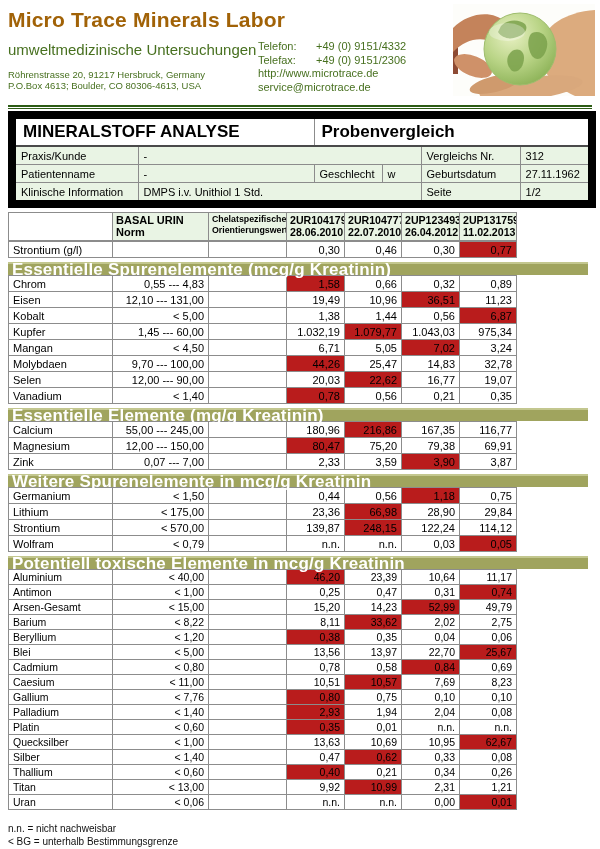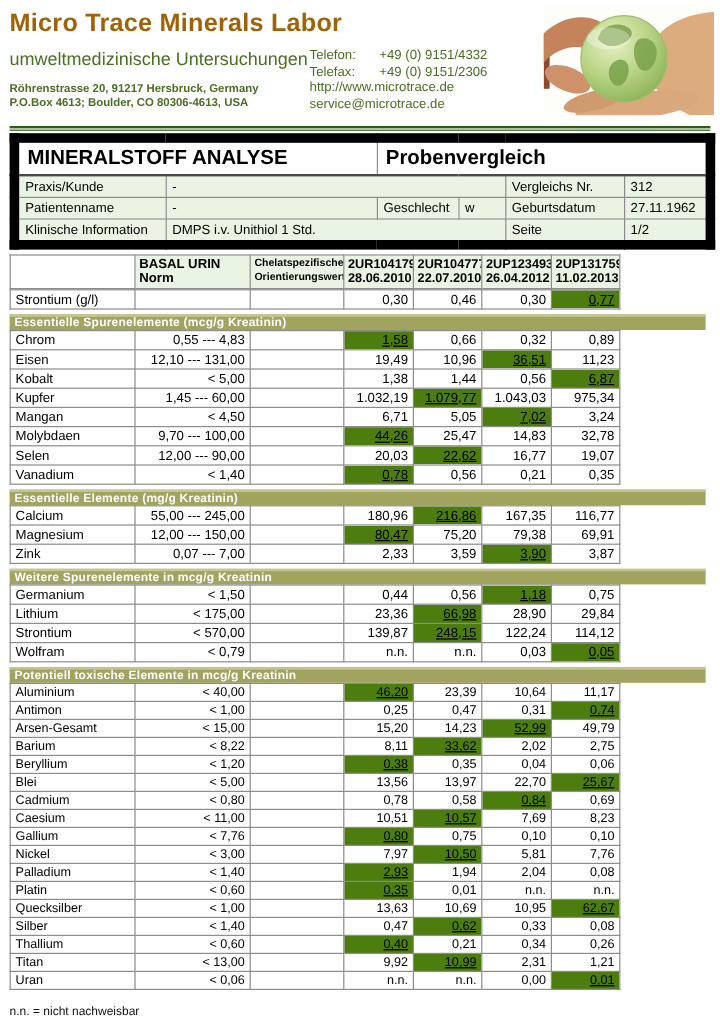--- a/index.html
+++ b/index.html
@@ -2,21 +2,21 @@
 <html><head>
 <meta charset="utf-8">
 <style>
   html,body{margin:0;padding:0;background:#fff;}
   .page{width:600px;height:849px;background:#fff;position:relative;overflow:hidden;
         font-family:"Liberation Sans",sans-serif;color:#000;}
   
   .lab-header{position:relative;height:92px;margin:6px 8px 0 8px;}
   .lab-name{margin:8px 0 0 0;font-size:21px;font-weight:bold;color:#a16207;letter-spacing:.2px;}
   .lab-sub{margin:9px 0 0 0;font-size:15px;color:#47701f;}
-  .lab-addr{margin:11px 0 0 0;font-size:9.5px;font-weight:bold;color:#47701f;line-height:11px;}
+  .lab-addr{margin:11px 0 0 0;font-size:9.5px;font-weight:normal;color:#47701f;line-height:11px;}
   .contact{position:absolute;left:250px;top:32px;font-size:11px;color:#47701f;line-height:13.5px;}
   .contact-row{display:flex;}
   .contact-label{width:58px;}
   .logo{position:absolute;right:-3px;top:-4px;width:142px;height:92px;}
   .rule{margin:5px 8px 0 8px;height:1px;border-top:2px solid #2d5c15;border-bottom:1px solid #2d5c15;}
   
   table{border-collapse:collapse;table-layout:fixed;}
   .itable{width:580px;margin:2px 0 0 8px;border:8px solid #000000;}
   .itable td{border:1px solid #8c8c8c;font-size:11px;padding:0 0 0 5px;height:17px;
              background:#e9f4e4;overflow:hidden;white-space:nowrap;}
@@ -27,23 +27,23 @@
   .atable{width:508px;}
   .atable td{border:1px solid #8c8c8c;font-size:11px;padding:0 3px;height:15px;
              overflow:hidden;white-space:nowrap;background:#fff;}
   .atable.compact td{height:14px;font-size:10.5px;}
   .hrow td{background:#e9f4e4;font-weight:bold;vertical-align:top;height:26px;line-height:12px;padding-top:1px;}
   .hrow td.hempty{background:#fff;}
   .hrow td.chsmall{font-size:8.8px;line-height:11px;}
   .hrow td.samp{font-size:10.6px;}
   td.lbl{text-align:left;padding-left:4px;}
   td.norm,td.val{text-align:right;padding-right:4px;}
-  td.hl{background:#4d7c0f;text-decoration:underline;}
+  td.hl{background:#b91c1c;}
   .secbar{width:576px;height:11px;background:#a0a45e;border-top:2px solid #c3c78f;
-          margin-top:4px;color:#fff;font-size:10px;font-weight:bold;line-height:11px;
+          margin-top:4px;color:#fff;font-size:17px;font-weight:bold;line-height:11px;
           padding:0 0 0 4px;letter-spacing:.2px;}
   
   .footer{margin:13px 8px 0 8px;font-size:10px;line-height:12.5px;color:#111;}
 </style>
 </head>
 <body>
 
 <div class="page">
 
   <div class="lab-header">
@@ -440,29 +440,20 @@
           <tr>
             <td class="lbl">Gallium</td>
             <td class="norm">&lt; 7,76</td>
             <td class="chel"></td>
             <td class="val hl">0,80</td>
             <td class="val">0,75</td>
             <td class="val">0,10</td>
             <td class="val">0,10</td>
           </tr>
           <tr>
-            <td class="lbl">Nickel</td>
-            <td class="norm">&lt; 3,00</td>
-            <td class="chel"></td>
-            <td class="val">7,97</td>
-            <td class="val hl">10,50</td>
-            <td class="val">5,81</td>
-            <td class="val">7,76</td>
-          </tr>
-          <tr>
             <td class="lbl">Palladium</td>
             <td class="norm">&lt; 1,40</td>
             <td class="chel"></td>
             <td class="val hl">2,93</td>
             <td class="val">1,94</td>
             <td class="val">2,04</td>
             <td class="val">0,08</td>
           </tr>
           <tr>
             <td class="lbl">Platin</td>

